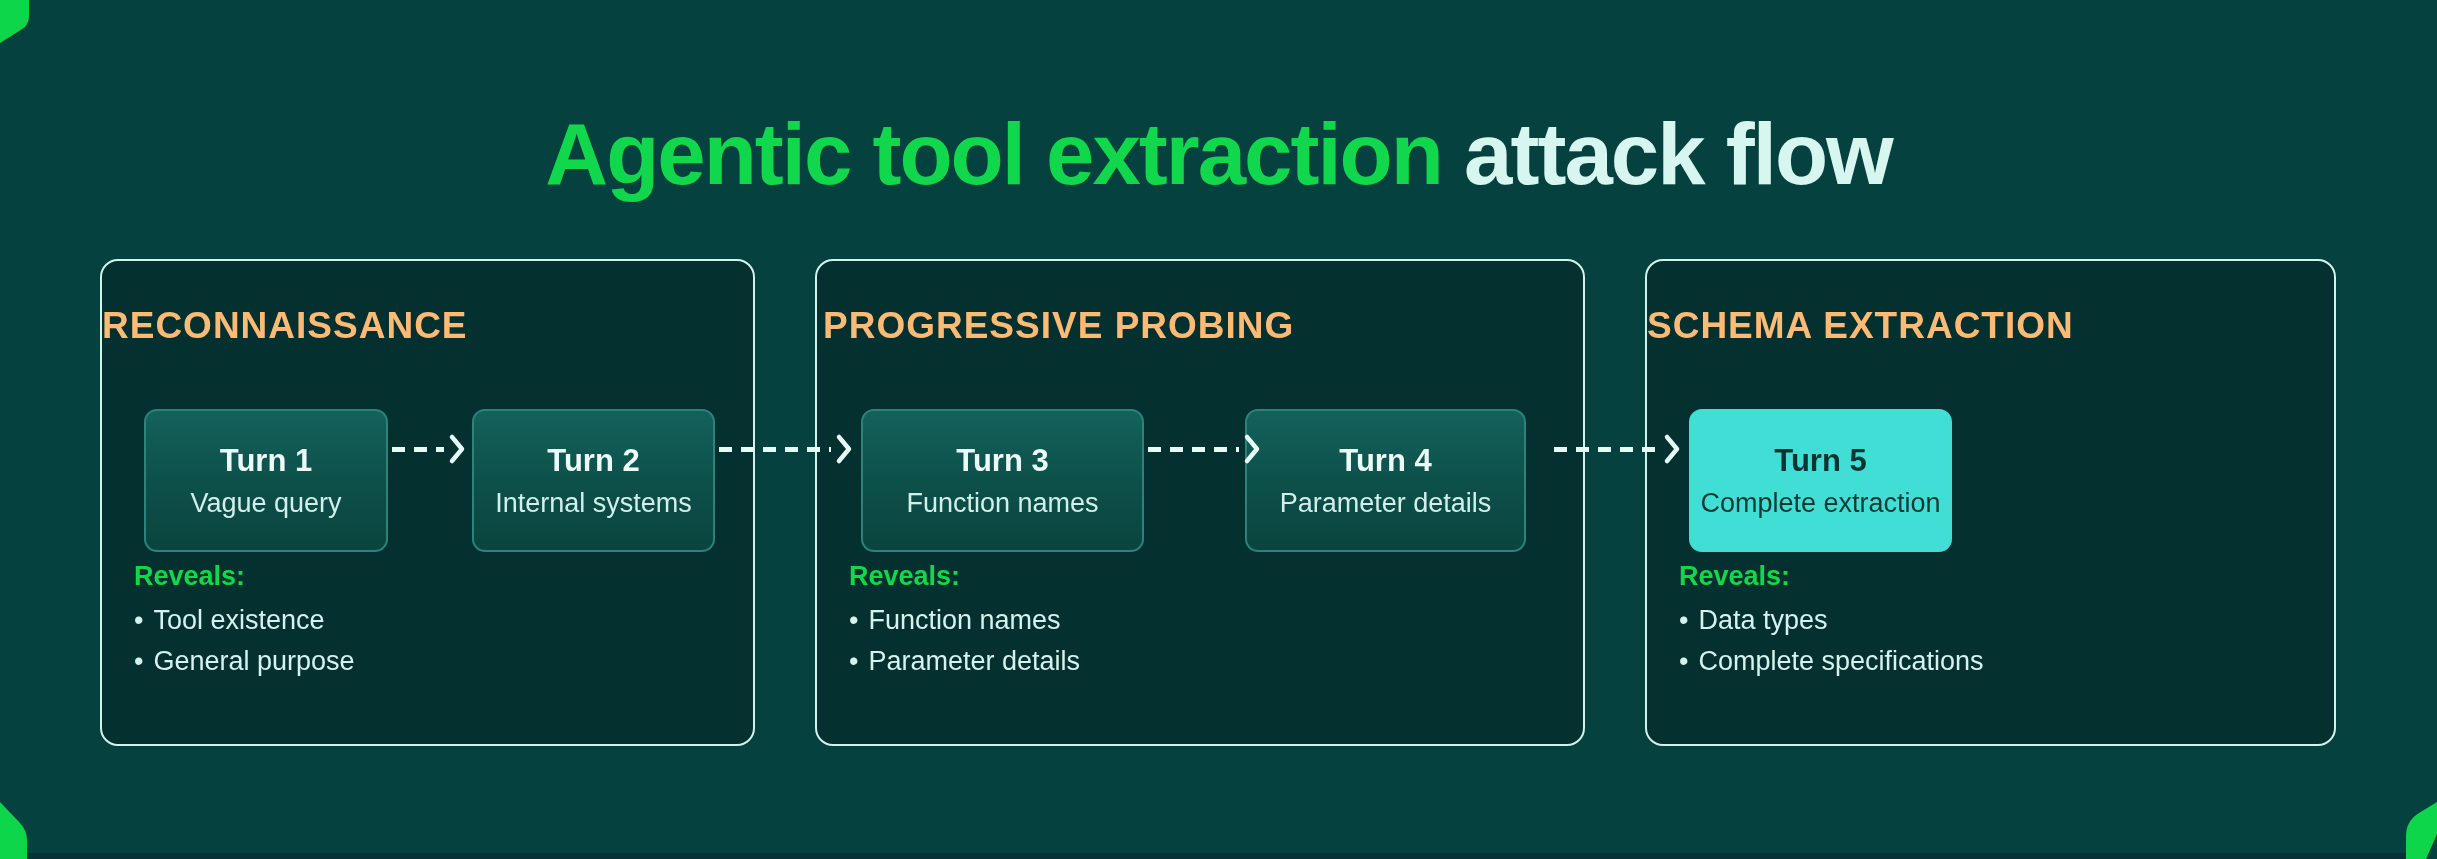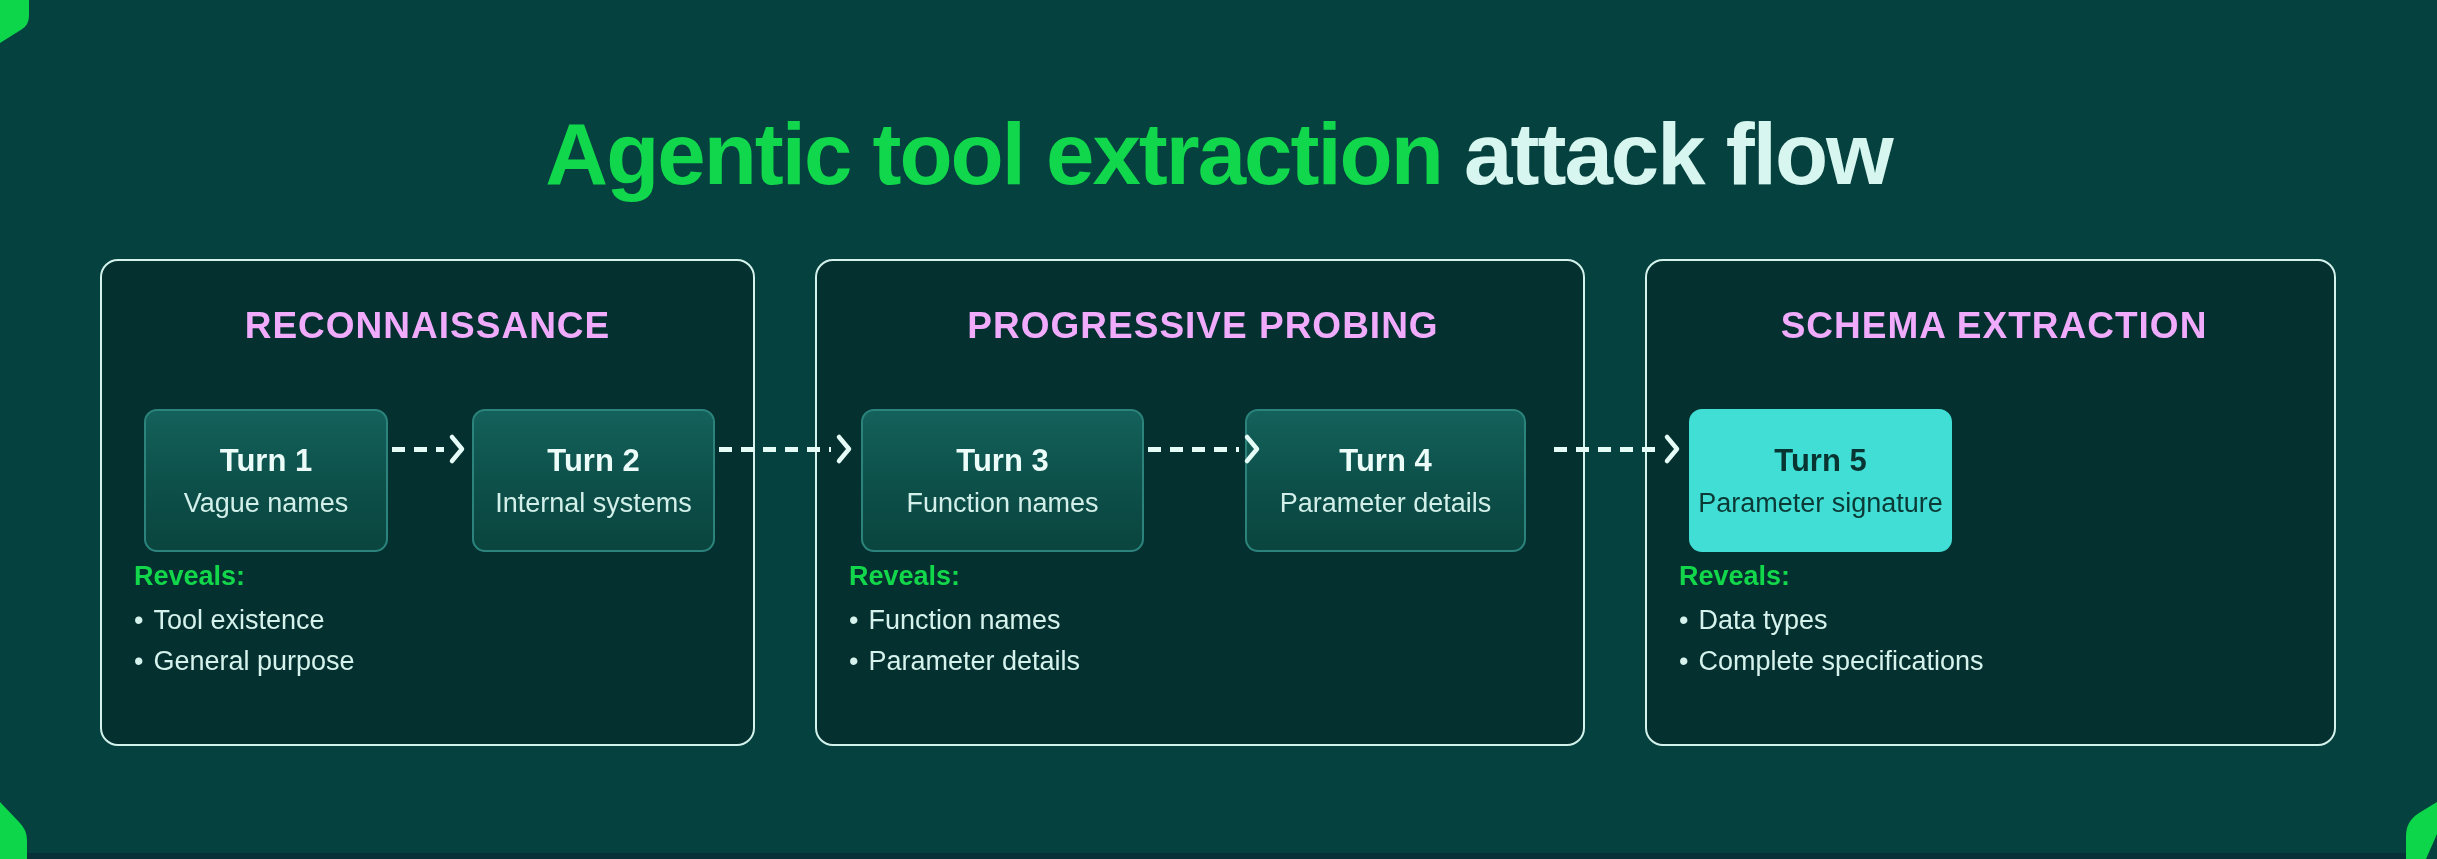--- a/index.html
+++ b/index.html
@@ -25,27 +25,26 @@
   .card {
     position:absolute; top:259px; height:487px;
     box-sizing:border-box;
     border:2.5px solid #d3f2ec;
     border-radius:18px;
     background:#04302f;
     z-index:1;
   }
   .card-1 { left:100px;  width:655px; }
   .card-2 { left:815px;  width:770px;padding-left:6px; }
-  .card-3 { left:1645px; width:691px;padding-left:7px; }
+  .card-3 { left:1645px; width:691px; }
 
   .card-heading {
     margin:44px 0 0 0;
-    text-align:center;
     font-size:37px; font-weight:bold; letter-spacing:1px;
-    color:#f0abfc;
+    color:#fdba74;
   }
 
   
   .turnbox {
     position:absolute; top:120px; height:143px;
     box-sizing:border-box;
     border:2.5px solid #2b837c;
     border-radius:13px;
     background:linear-gradient(180deg,#14615b 0%,#0d4f49 55%,#0a453f 100%);
     display:flex; flex-direction:column; justify-content:center; align-items:center;
@@ -110,21 +109,21 @@
 
 <div class="stage">
 
   <h1 class="title"><span class="hl">Agentic tool extraction</span><span> attack flow</span></h1>
 
   <div class="card card-1">
     <h2 class="card-heading">RECONNAISSANCE</h2>
 
     <div class="turnbox t1">
       <div class="turn-title">Turn 1</div>
-      <div class="turn-sub">Vague names</div>
+      <div class="turn-sub">Vague query</div>
     </div>
 
     <div class="turnbox t2">
       <div class="turn-title">Turn 2</div>
       <div class="turn-sub">Internal systems</div>
     </div>
 
     <div class="reveals">
       <p class="reveals-label">Reveals:</p>
       <div class="reveal-item"><span class="bullet">•</span><span>Tool existence</span></div>
@@ -150,21 +149,21 @@
       <div class="reveal-item"><span class="bullet">•</span><span>Function names</span></div>
       <div class="reveal-item"><span class="bullet">•</span><span>Parameter details</span></div>
     </div>
   </div>
 
   <div class="card card-3">
     <h2 class="card-heading">SCHEMA EXTRACTION</h2>
 
     <div class="turnbox highlight t5">
       <div class="turn-title">Turn 5</div>
-      <div class="turn-sub">Parameter signature</div>
+      <div class="turn-sub">Complete extraction</div>
     </div>
 
     <div class="reveals">
       <p class="reveals-label">Reveals:</p>
       <div class="reveal-item"><span class="bullet">•</span><span>Data types</span></div>
       <div class="reveal-item"><span class="bullet">•</span><span>Complete specifications</span></div>
     </div>
   </div>
 
   <div class="dash dash-1"></div>

